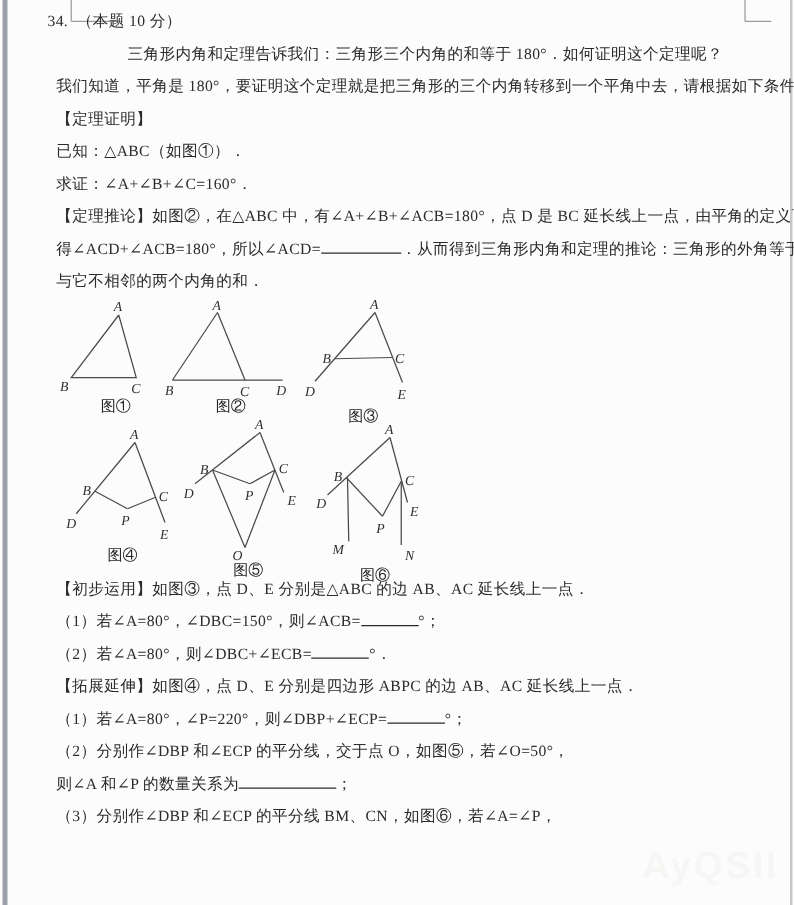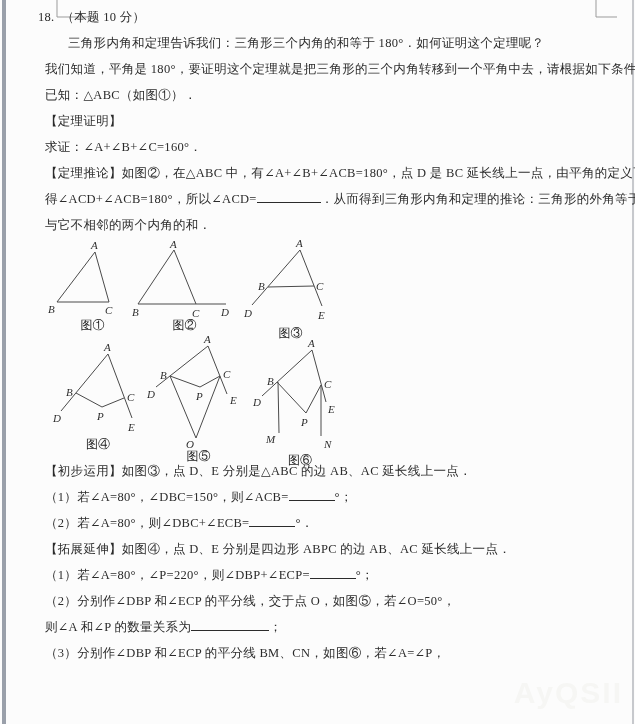--- a/index.html
+++ b/index.html
@@ -25,21 +25,21 @@
   .cm-tr { left:595px; top:0; }
   .content { position:absolute; left:0; top:4px; width:635px; }
   .line {
     height:26px; line-height:26px;
     font-size:12.5px;
     padding-left:45px;
     white-space:nowrap;
     letter-spacing:0.3px;
   }
   .num-line { padding-left:38px; }
-  .indent1 { padding-left:68px; }
+  .indent1 { padding-left:68px;margin-left:34px; }
   .blank {
     display:inline-block;
     border-bottom:1px solid #2b2b2b;
     height:13px;
     vertical-align:baseline;
   }
   .w64 { width:64px; }
   .w46 { width:46px; }
   .w78 { width:78px; }
   .fig-row { position:relative; width:635px; }
@@ -77,27 +77,27 @@
     <line x1="1" y1="0" x2="1" y2="17"></line>
     <line x1="1" y1="17" x2="41" y2="17"></line>
   </svg>
   <svg class="cropmark cm-tr" width="26" height="20">
     <line x1="1" y1="0" x2="1" y2="17"></line>
     <line x1="1" y1="17" x2="22" y2="17"></line>
   </svg>
 
   <div class="content">
 
-    <div class="line num-line"><span>18.</span>&nbsp;&nbsp;<span>（本题 10 分）</span></div>
+    <div class="line num-line"><span>34.</span>&nbsp;&nbsp;<span>（本题 10 分）</span></div>
 
     <div class="line indent1">三角形内角和定理告诉我们：三角形三个内角的和等于 180°．如何证明这个定理呢？</div>
     <div class="line">我们知道，平角是 180°，要证明这个定理就是把三角形的三个内角转移到一个平角中去，请根据如下条件，证</div>
 
+    <div class="line">【定理证明】</div>
     <div class="line">已知：△ABC（如图①）．</div>
-    <div class="line">【定理证明】</div>
     <div class="line">求证：∠A+∠B+∠C=160°．</div>
 
     <div class="line">【定理推论】如图②，在△ABC 中，有∠A+∠B+∠ACB=180°，点 D 是 BC 延长线上一点，由平角的定义可</div>
     <div class="line"><span>得∠ACD+∠ACB=180°，所以∠ACD=</span><span class="blank w64"></span><span>．从而得到三角形内角和定理的推论：三角形的外角等于</span></div>
     <div class="line">与它不相邻的两个内角的和．</div>
 
     <div class="fig-row fig-row1">
 
       <div class="fig" style="left:45px; top:2px; width:95px;">
         <svg width="95" height="78">

